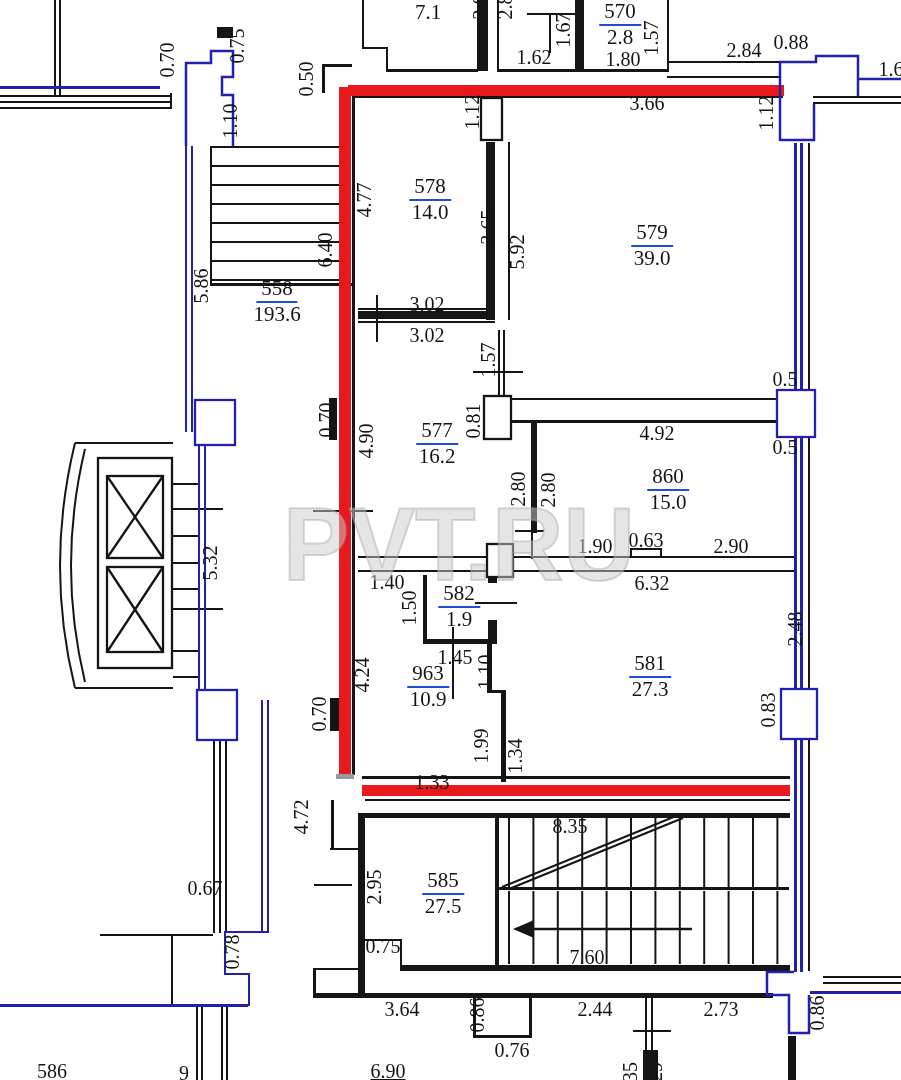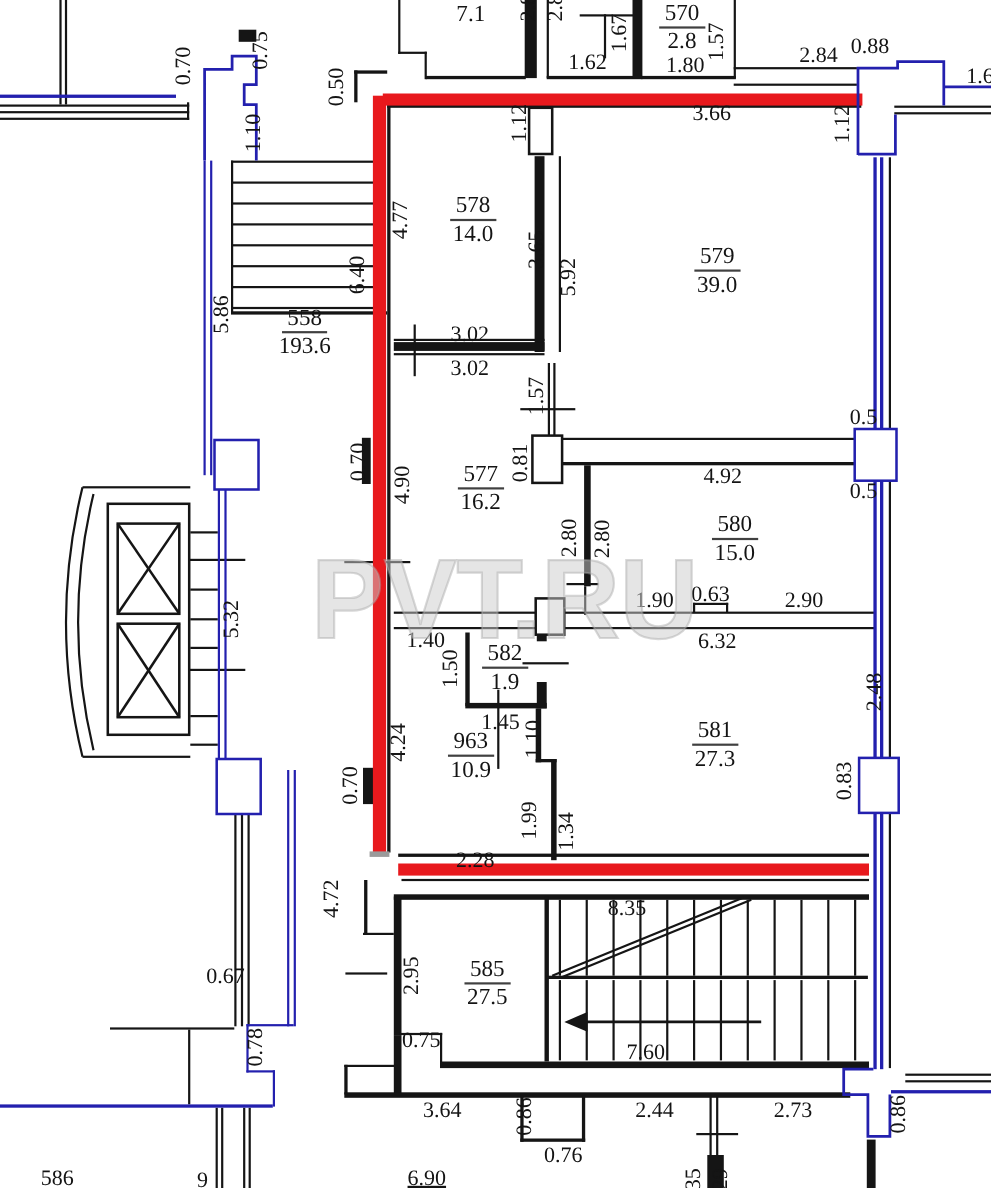--- a/index.html
+++ b/index.html
@@ -11,21 +11,21 @@
   #labels{position:absolute;left:0;top:0;width:901px;height:1080px;}
   .dim{
     position:absolute;font-size:20px;color:#141414;white-space:nowrap;
     transform:translate(-50%,-50%);line-height:1;
   }
   .dim.rot{transform:translate(-50%,-50%) rotate(-90deg);}
   .room{
     position:absolute;transform:translateX(-50%);text-align:center;
     color:#141414;font-size:21px;line-height:1.1;
   }
-  .room .num{display:inline-block;border-bottom:2px solid #404040;padding:0 5px 1px;}
+  .room .num{display:inline-block;border-bottom:2px solid #1d4ed8;padding:0 5px 1px;}
   .room .area{display:block;}
   .room.no-num .area{display:inline-block;border-top:2px solid #1c1c1c;padding:1px 5px 0;}
   #wm{pointer-events:none;}
 </style>
 </head>
 <body>
 
 <div id="plan">
   <svg id="geom" width="901" height="1080" viewBox="0 0 901 1080">
       <rect x="54" y="0" width="2" height="95" fill="#151515"></rect>
@@ -253,21 +253,21 @@
       <div class="dim" style="left: 387px; top: 582px;">1.40</div>
       <div class="dim rot" style="left: 409px; top: 608px;">1.50</div>
       <div class="dim" style="left: 455px; top: 657px;">1.45</div>
       <div class="dim rot" style="left: 485px; top: 672px;">1.10</div>
       <div class="dim rot" style="left: 362px; top: 675px;">4.24</div>
       <div class="dim rot" style="left: 319px; top: 714px;">0.70</div>
       <div class="dim rot" style="left: 795px; top: 629px;">2.48</div>
       <div class="dim rot" style="left: 768px; top: 710px;">0.83</div>
       <div class="dim rot" style="left: 481px; top: 746px;">1.99</div>
       <div class="dim rot" style="left: 515px; top: 756px;">1.34</div>
-      <div class="dim" style="left: 432px; top: 782px;">2.28</div>
+      <div class="dim" style="left: 432px; top: 782px;">1.33</div>
       <div class="dim" style="left: 570px; top: 826px;">8.35</div>
       <div class="dim rot" style="left: 374px; top: 887px;">2.95</div>
       <div class="dim" style="left: 383px; top: 946px;">0.75</div>
       <div class="dim" style="left: 587px; top: 957px;">7.60</div>
       <div class="dim" style="left: 402px; top: 1009px;">3.64</div>
       <div class="dim rot" style="left: 477px; top: 1015px;">0.86</div>
       <div class="dim" style="left: 512px; top: 1050px;">0.76</div>
       <div class="dim" style="left: 595px; top: 1009px;">2.44</div>
       <div class="dim" style="left: 721px; top: 1009px;">2.73</div>
       <div class="dim rot" style="left: 817px; top: 1013px;">0.86</div>
@@ -279,21 +279,21 @@
       <div class="dim rot" style="left: 301px; top: 817px;">4.72</div>
       <div class="dim rot" style="left: 210px; top: 563px;">5.32</div>
       <div class="dim" style="left: 52px; top: 1071px;">586</div>
       <div class="dim" style="left: 184px; top: 1073px;">9</div>
       <div class="room no-num" style="left: 428px; top: -2px;"><div class="area">7.1</div></div>
       <div class="room" style="left: 620px; top: 0px;"><div class="num">570</div><div class="area">2.8</div></div>
       <div class="room" style="left: 430px; top: 175px;"><div class="num">578</div><div class="area">14.0</div></div>
       <div class="room" style="left: 652px; top: 221px;"><div class="num">579</div><div class="area">39.0</div></div>
       <div class="room" style="left: 277px; top: 277px;"><div class="num">558</div><div class="area">193.6</div></div>
       <div class="room" style="left: 437px; top: 419px;"><div class="num">577</div><div class="area">16.2</div></div>
-      <div class="room" style="left: 668px; top: 465px;"><div class="num">580</div><div class="area">15.0</div></div>
+      <div class="room" style="left: 668px; top: 465px;"><div class="num">860</div><div class="area">15.0</div></div>
       <div class="room" style="left: 459px; top: 582px;"><div class="num">582</div><div class="area">1.9</div></div>
       <div class="room" style="left: 428px; top: 662px;"><div class="num">963</div><div class="area">10.9</div></div>
       <div class="room" style="left: 650px; top: 652px;"><div class="num">581</div><div class="area">27.3</div></div>
       <div class="room" style="left: 443px; top: 869px;"><div class="num">585</div><div class="area">27.5</div></div>
     </div>
   <svg id="wm" width="901" height="1080" viewBox="0 0 901 1080">
     <text id="wm-text" font-family="Liberation Sans, sans-serif" font-weight="bold" fill-opacity="0.5" stroke-opacity="0.45" stroke-width="2" lengthAdjust="spacingAndGlyphs" x="283" y="580" font-size="103" textLength="352" fill="#cbcbcb" stroke="#a8a8a8">PVT.RU</text>
   </svg>
 </div>
 

